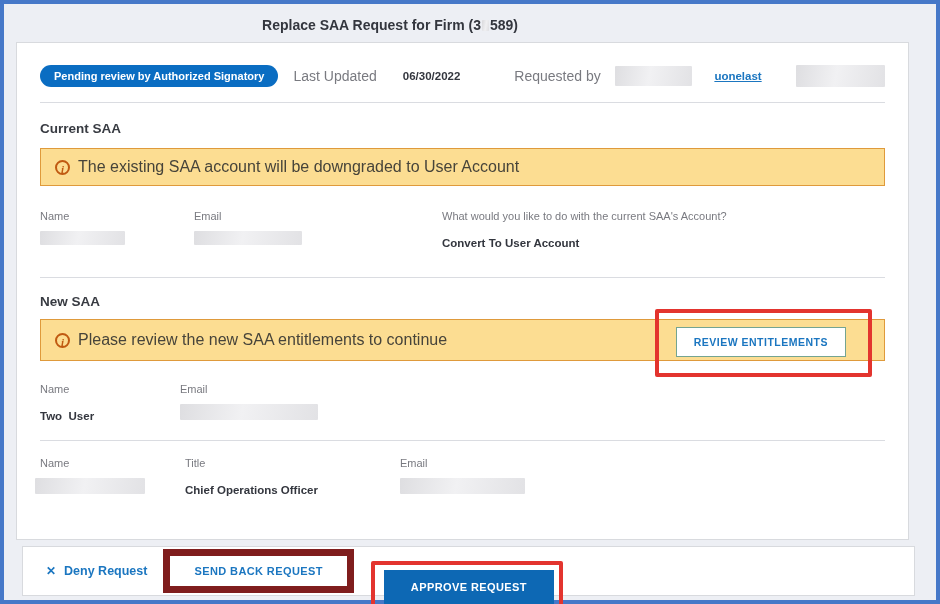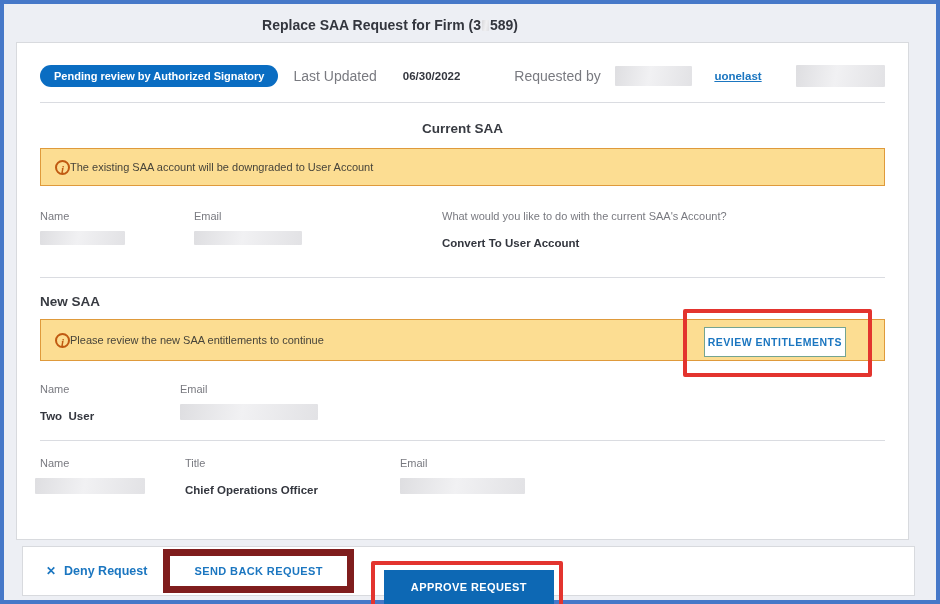--- a/index.html
+++ b/index.html
@@ -41,53 +41,53 @@
   .redaction {
     background:linear-gradient(100deg,#dedee1,#f1f1f3 45%,#e2e2e5);
     border-radius:1px;
   }
   .blur-hdr1 { width:113px; height:20px; margin-left:14px; }
   .link { color:#1b76c0; font-size:11.5px; font-weight:bold; text-decoration:underline; cursor:pointer; white-space:nowrap; }
   .ml22{margin-left:22px;} .blur-hdr2 { width:130px; height:22px; margin-left:34px; }
 
   
   .section-heading { font-size:13.5px; font-weight:bold; color:#383b42; }
-  .mt18{margin-top:18px;text-align:center;} .mt16{margin-top:16px;}
+  .mt18{margin-top:18px;} .mt16{margin-top:16px;}
 
   .banner {
     margin-top:12px; background:#fcdd92; border:1px solid #df9a3b;
     display:flex; align-items:center; padding:0 14px; height:38px;
   }
   .banner2 { margin-top:10px; height:42px; position:relative; }
   .info-icon {
     flex:0 0 auto; width:15px; height:15px; border:2px solid #c05a11; border-radius:50%;
     color:#c05a11; font-family:"Liberation Serif", serif; font-weight:bold; font-style:italic;
     font-size:11px; line-height:14px; text-align:center;
   }
-  .banner-text { margin-left:0; font-size:11px; color:#47443a; }
+  .banner-text { margin-left:8px; font-size:16px; color:#47443a; }
 
   .fields { display:grid; margin-top:24px; }
   .grid-s1 { grid-template-columns:154px 248px 1fr; }
   .grid-s2 { grid-template-columns:140px 1fr; margin-top:22px; }
   .grid-s3 { grid-template-columns:145px 215px 1fr; margin-top:16px; }
   .field-label { font-size:11px; color:#797a80; }
   .field-value { margin-top:15px; font-size:11.5px; font-weight:bold; color:#33363e; white-space:pre; }
   .blur-val { margin-top:9px; height:14px; }
   .w85{width:85px;} .w108{width:108px;} .w138{width:138px; height:16px;}
   .w110{width:110px; height:16px; margin-left:-5px;} .w125{width:125px; height:16px;}
 
   .divider-pad1 { border-bottom:1px solid #dadce1; padding-bottom:28px; }
   .divider-pad2 { border-bottom:1px solid #dadce1; padding-bottom:18px; }
 
   .review-btn-wrap { position:absolute; right:38px; top:7px; display:inline-block; }
   .review-btn {
     background:#fff; border:1px solid #74a491; color:#1b76c0;
     font-family:"Liberation Sans", sans-serif;
     font-size:10.5px; font-weight:bold; letter-spacing:0.5px;
-    padding:8px 3px; white-space:nowrap; cursor:pointer;
+    padding:8px 17px; white-space:nowrap; cursor:pointer;
   }
   .annotation-box {
     position:absolute; border:4px solid #e3342e; border-radius:2px;
     pointer-events:none; z-index:5;
   }
   .anno-review { left:-21px; top:-18px; right:-26px; bottom:-20px; }
   .anno-approve { left:-13px; top:-9px; right:-9px; bottom:-10px; }
 
   
   .footer-bar {

